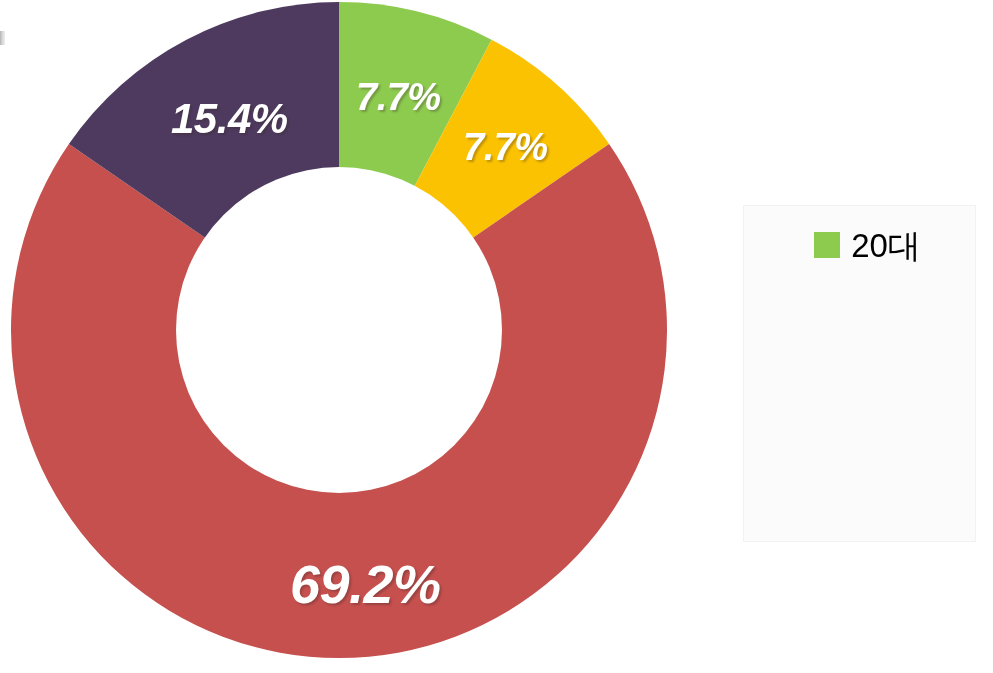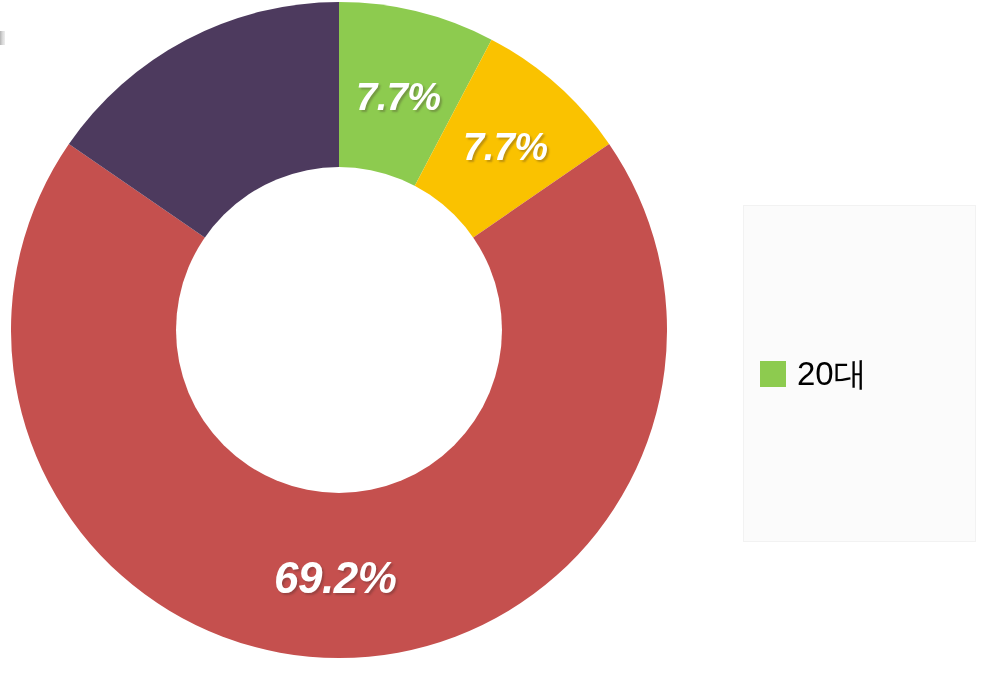--- a/index.html
+++ b/index.html
@@ -50,35 +50,35 @@
     font-family: "Liberation Sans", sans-serif;
     font-weight: bold;
     font-style: italic;
     color: #ffffff;
     white-space: nowrap;
     text-shadow: 2px 2px 2px rgba(60,40,40,0.30);
     letter-spacing: -0.5px;
   }
   .lbl-20  { left: 345px; top:  74px; font-size: 38px; }
   .lbl-30  { left: 452px; top: 124px; font-size: 38px; }
-  .lbl-40  { left: 263px; top: 551px; font-size: 44px; }
+  .lbl-40  { left: 279px; top: 551px; font-size: 54px; }
   .lbl-50  { left: 160px; top:  93px; font-size: 42px; }
 
   
   .legend-panel {
     position: absolute;
     left: 743px;
     top: 205px;
     width: 233px;
     height: 337px;
     background: #fbfbfb;
     border: 1px solid #f2f2f2;
     box-sizing: border-box;
     display: flex;
-    flex-direction: column;
+    flex-direction: row;
     justify-content: center;
     padding: 0 0 0 16px;
   }
   .legend-item {
     display: flex;
     align-items: center;
     height: 78px;
   }
   .legend-swatch {
     width: 26px;
@@ -109,20 +109,21 @@
           <path d="M 328 328 L 480.5695536094063 37.6441298829547 A 328 328 0 0 1 598.1186920221242 141.93578468642383 Z" fill="#FAC200"></path>
           <path d="M 328 328 L 598.1186920221242 141.93578468642383 A 328 328 0 1 1 57.881307977875736 141.93578468642397 Z" fill="#C5504E"></path>
           <path d="M 328 328 L 57.881307977875736 141.93578468642397 A 328 328 0 0 1 327.99999999999994 0 Z" fill="#4D3A5E"></path>
         </g>
       <circle cx="328" cy="328" r="163" fill="#ffffff"></circle>
     </svg>
 
     <span class="slice-label lbl-20">7.7%</span>
     <span class="slice-label lbl-30">7.7%</span>
     <span class="slice-label lbl-40">69.2%</span>
+    <span class="slice-label lbl-50">15.4%</span>
   </div>
 
   <div class="legend-panel">
     <div class="legend-item">
       <span class="legend-swatch" style="background: rgb(141, 203, 79);"></span>
       <span class="legend-label">20대</span>
     </div>
   </div>
 
 </div>

